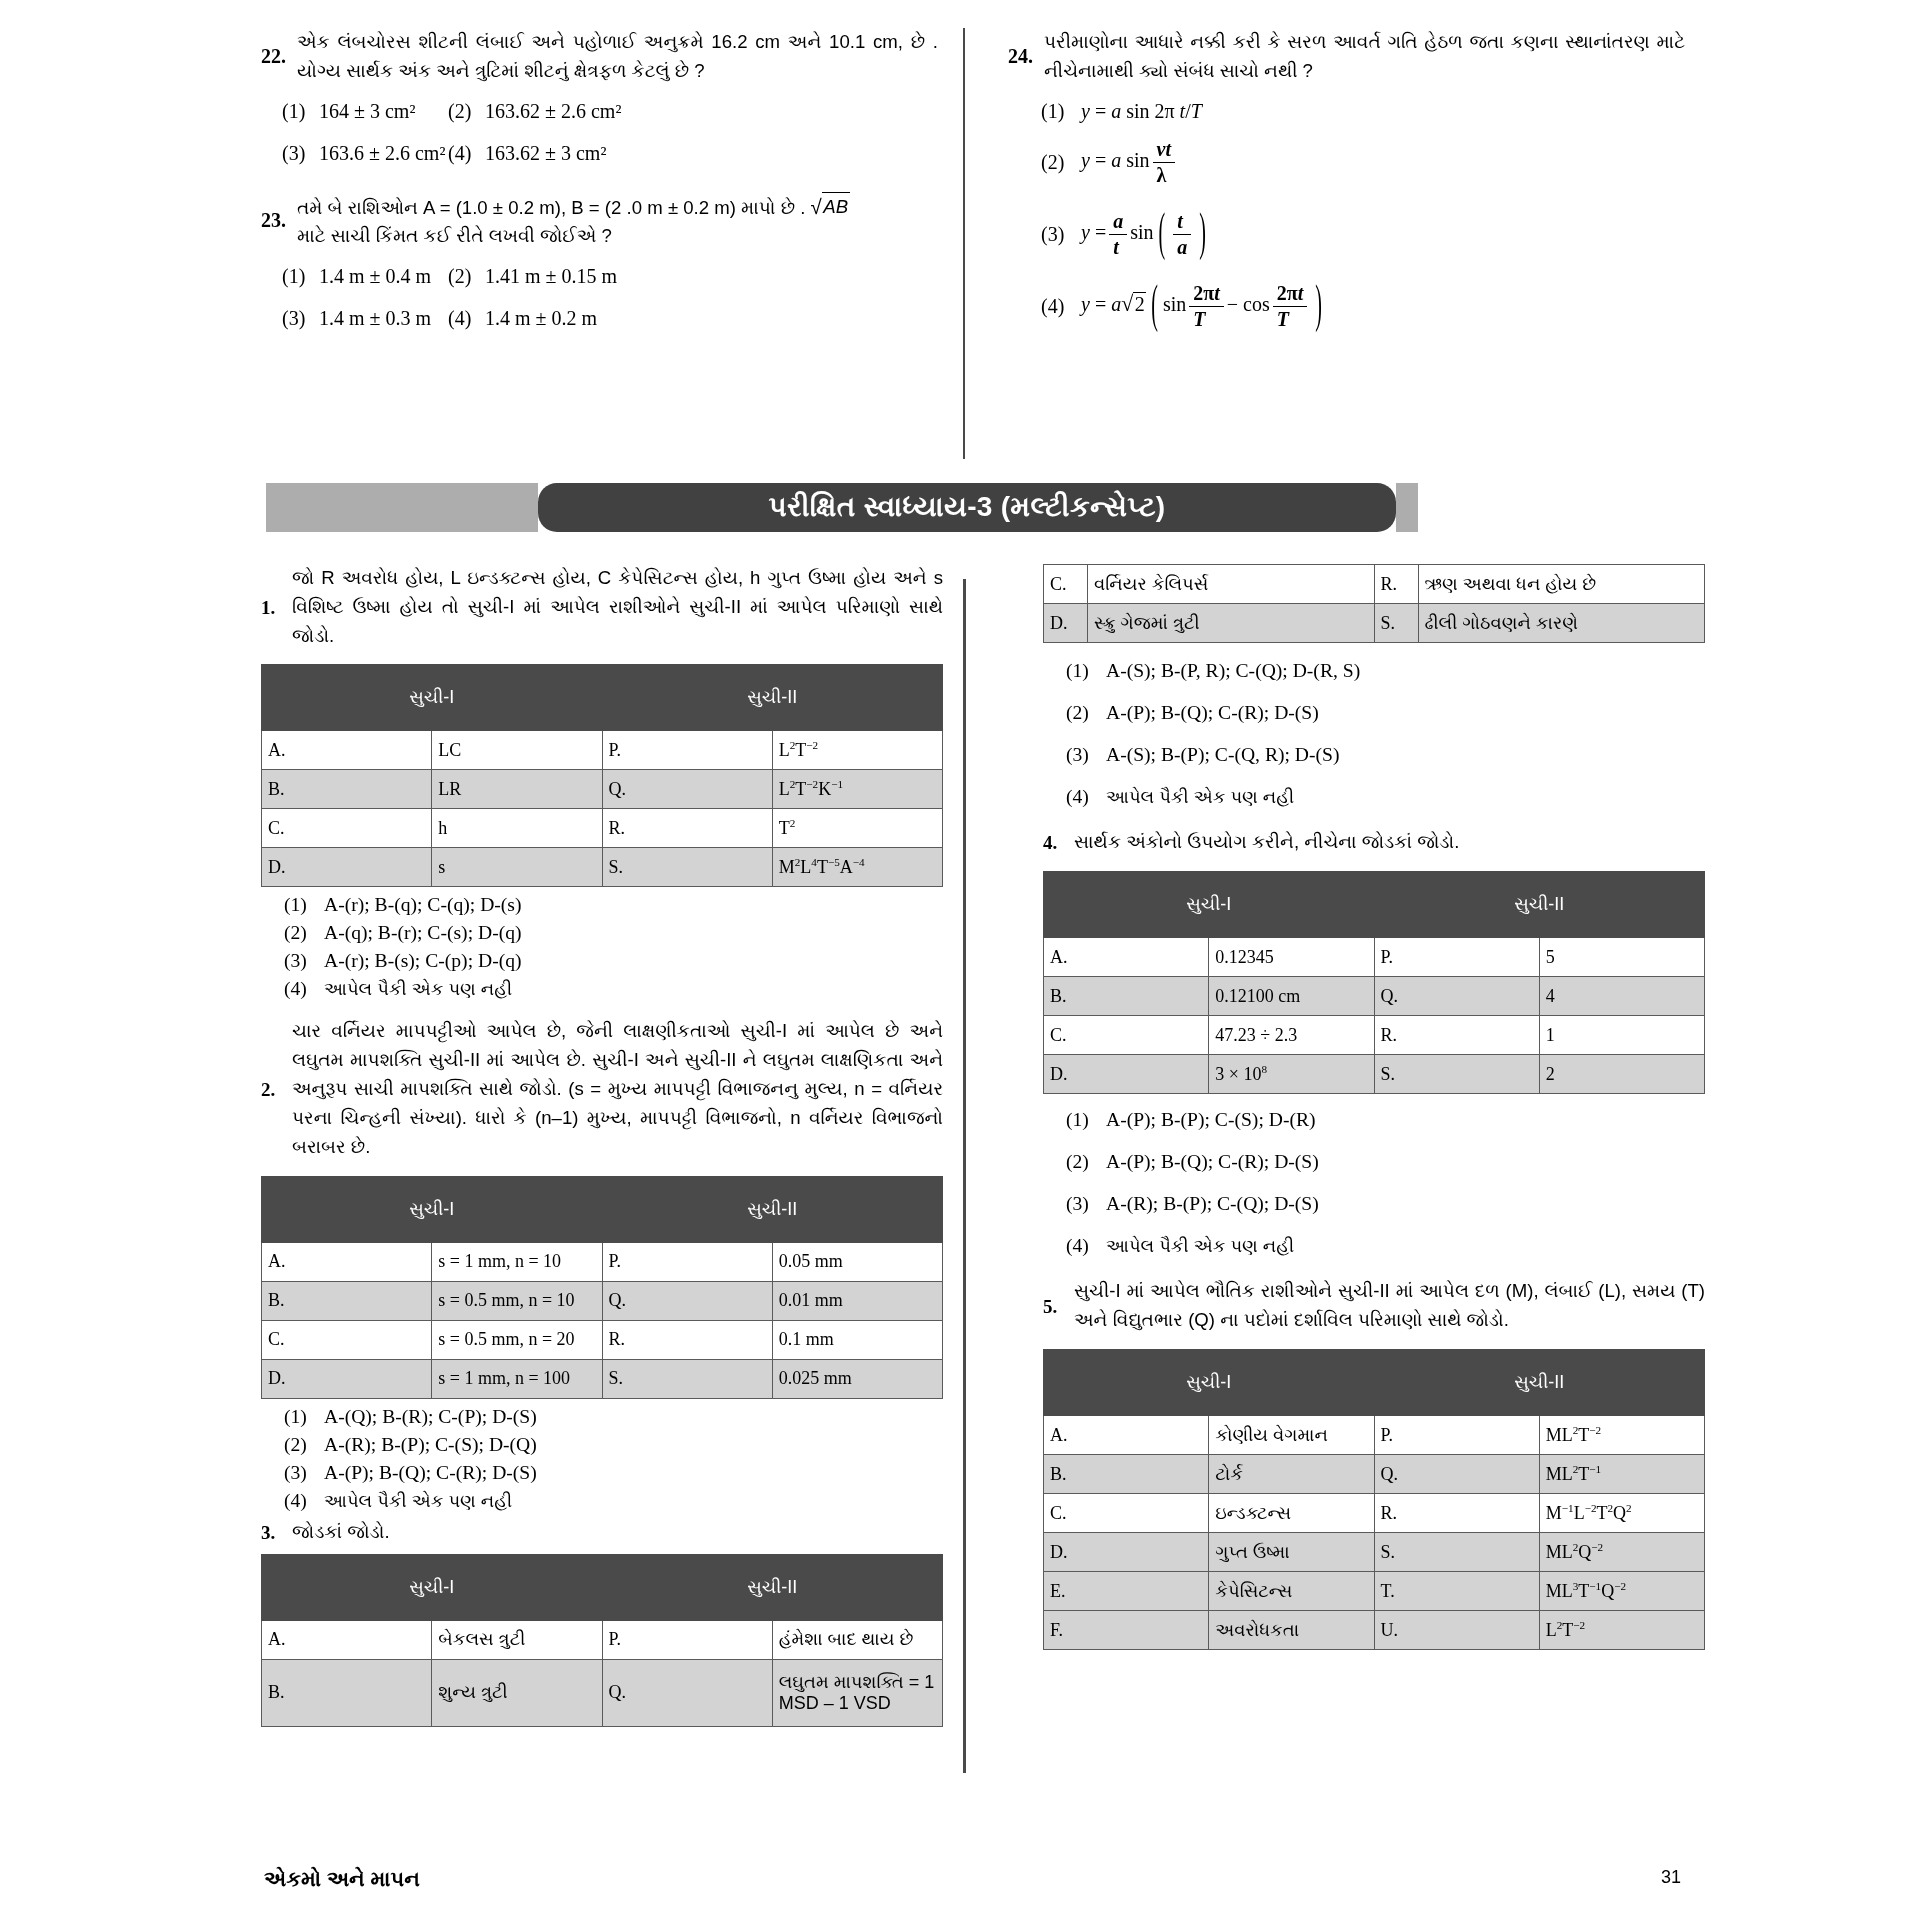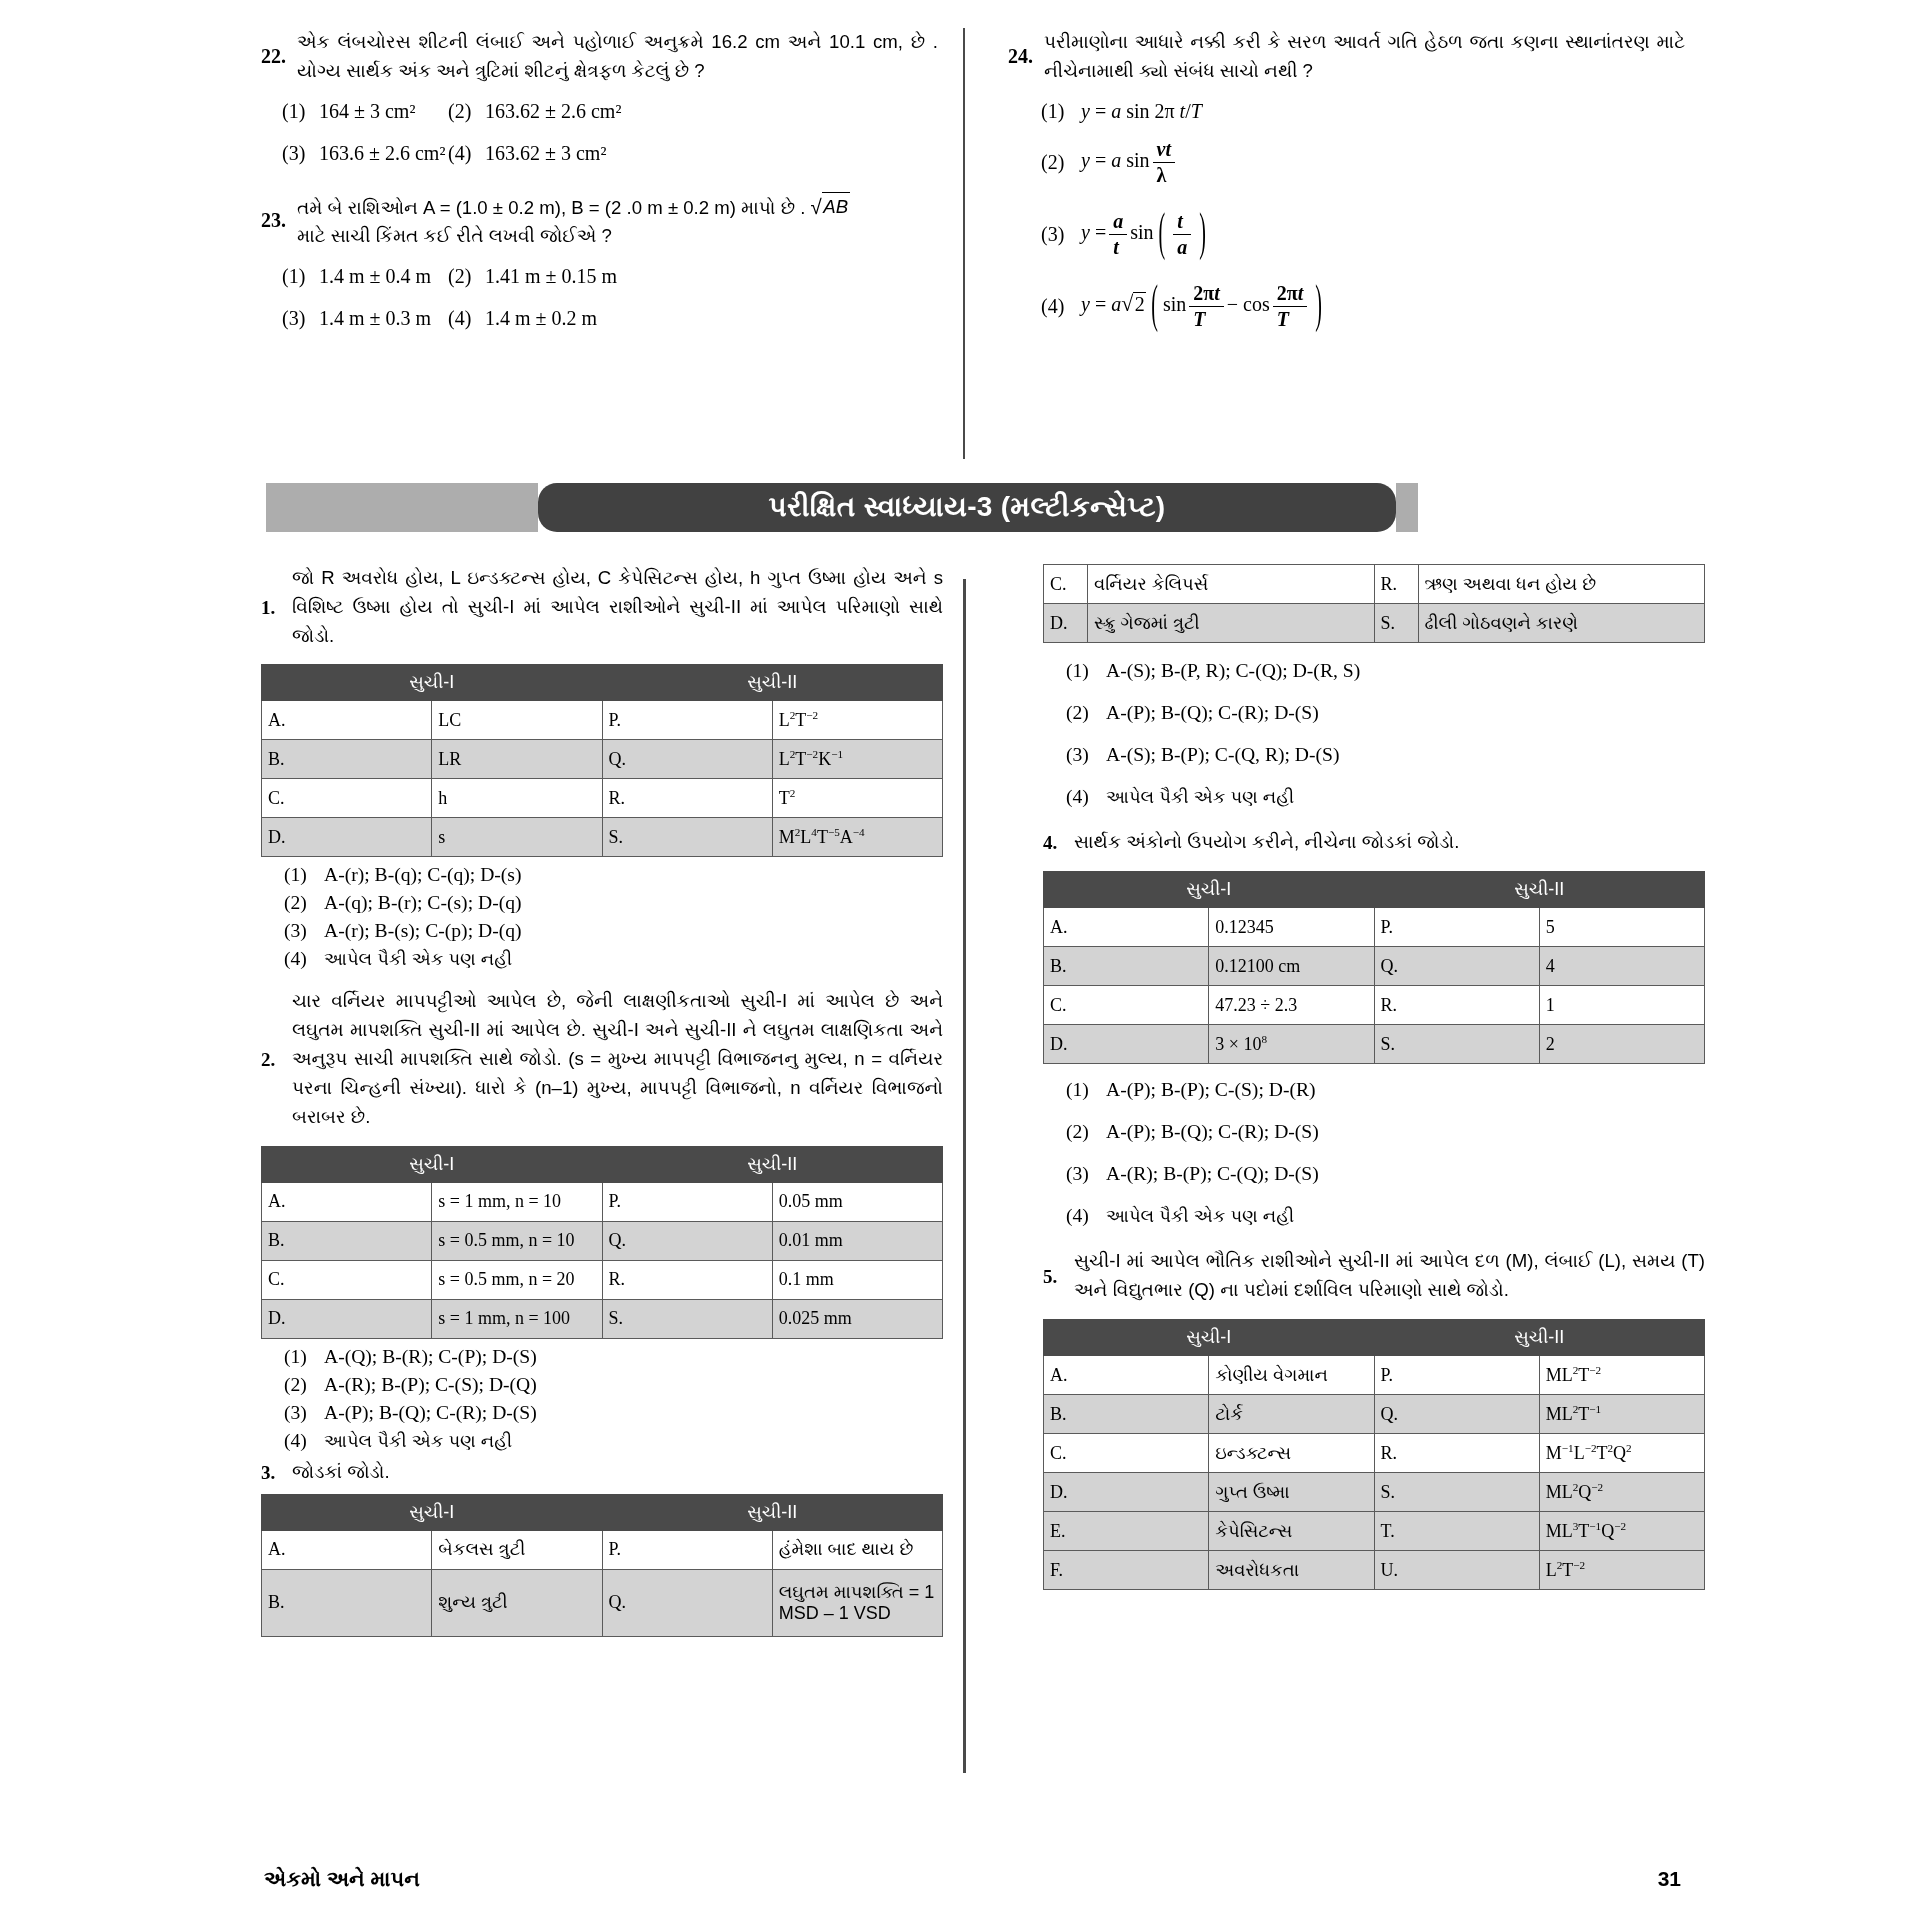--- a/index.html
+++ b/index.html
@@ -197,21 +197,21 @@
     font-size: 18px;
     table-layout: fixed;
   }
   table.match th {
     background: #4a4a4a;
     color: #ffffff;
     font-family: "Liberation Sans", "DejaVu Sans", sans-serif;
     font-weight: normal;
     font-size: 18px;
     text-align: center;
-    padding: 7px 3px;
+    padding: 22px 3px;
     border: 1px solid #4a4a4a;
   }
   table.match td {
     border: 1px solid #5a5a5a;
     padding: 5px 6px;
     vertical-align: middle;
     font-size: 18px;
     height: 28px;
   }
   table.match tr.alt td { background: #d3d3d3; }
@@ -236,22 +236,22 @@
     position: absolute;
     left: 264px; top: 0;
     font-family: "Liberation Sans", "DejaVu Sans", sans-serif;
     font-weight: bold;
     font-size: 21px;
   }
   .footer-right {
     position: absolute;
     right: 245px; top: 0;
     font-family: "Liberation Sans", "DejaVu Sans", sans-serif;
-    font-weight: bold;
-    font-size: 21px;
+    font-weight: normal;
+    font-size: 18px;
     margin-left: 31px;
   }
 </style>
 </head>
 <body>
 
 <div class="page">
 
   <div class="topcols">
 

